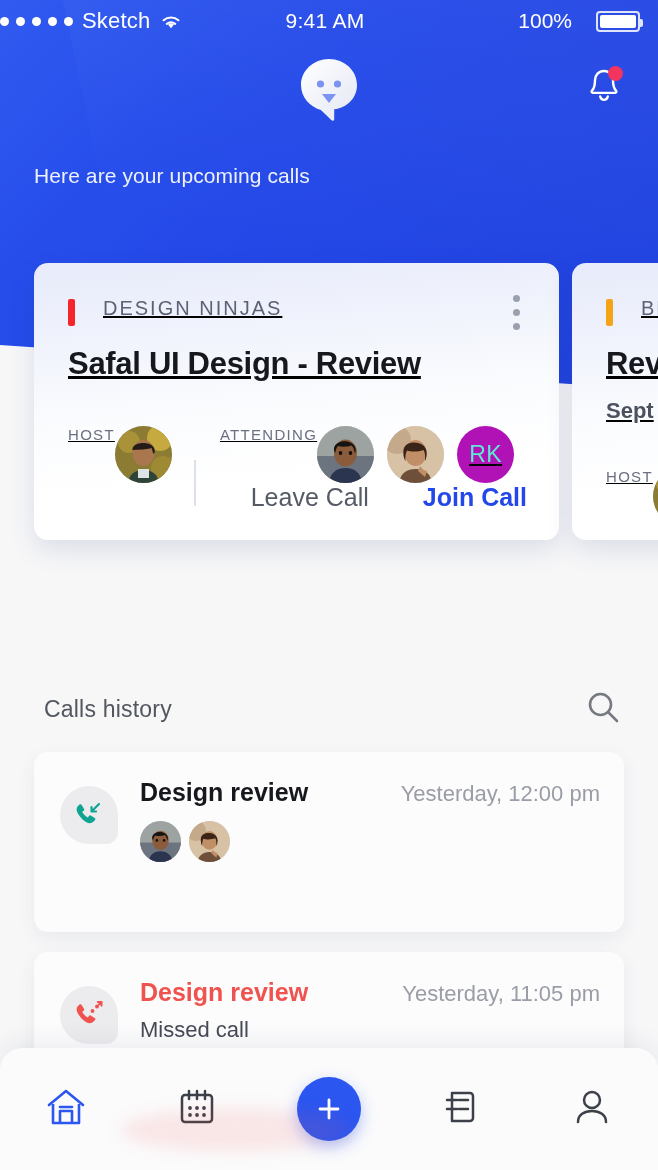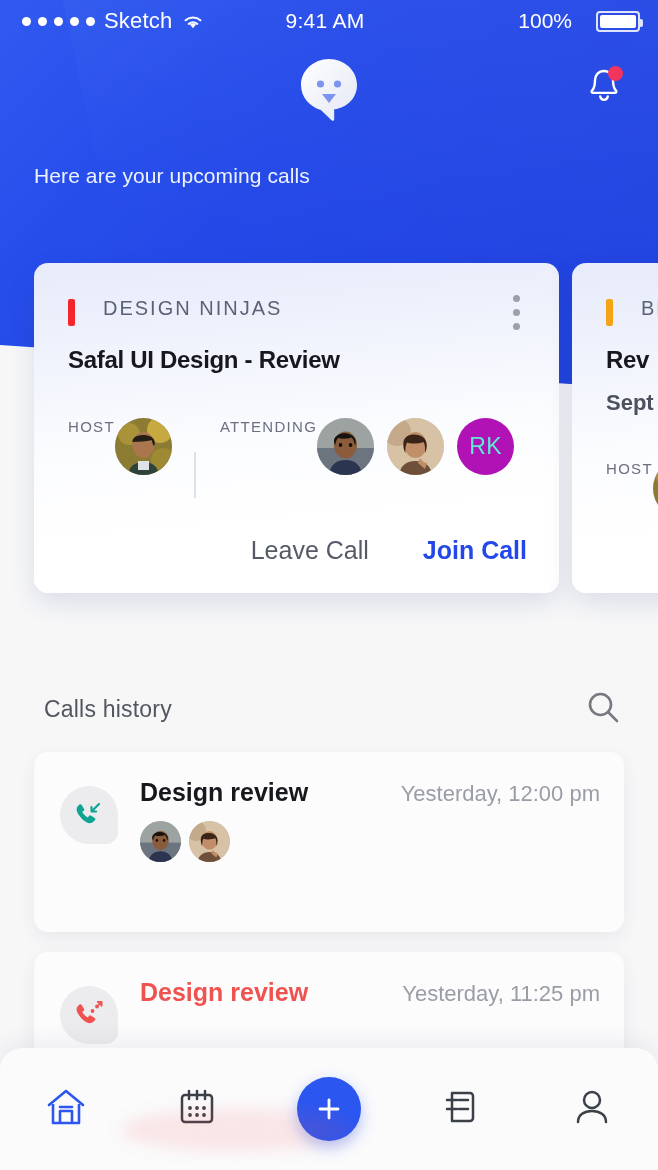--- a/index.html
+++ b/index.html
@@ -27,21 +27,21 @@
     position:absolute;width:760px;height:700px;left:120px;top:-120px;
     background:linear-gradient(200deg,rgba(255,255,255,.07) 0%,rgba(255,255,255,0) 55%);
     transform:rotate(-12deg);pointer-events:none;
   }
 
   
   .statusbar{
     position:absolute;left:0;top:0;width:658px;height:42px;
     display:flex;align-items:center;color:#fff;
   }
-  .sb-left{display:flex;align-items:center;gap:9px;padding-left:22px;}
+  .sb-left{display:flex;align-items:center;gap:9px;}
   .dots{display:flex;gap:7px;align-items:center;}
   .dots i{width:9px;height:9px;border-radius:50%;background:#fff;display:block;}
   .sb-carrier{font-size:22px;letter-spacing:.2px;}
   .wifi{width:24px;height:17px;position:relative;display:inline-block;}
   .sb-center{position:absolute;left:0;right:8px;text-align:center;font-size:21px;letter-spacing:.3px;}
   .sb-right{margin-left:auto;display:flex;align-items:center;gap:24px;padding-right:18px;}
   .sb-batt-label{font-size:21px;}
   .batt{width:44px;height:21px;border:2px solid rgba(255,255,255,.85);border-radius:4px;position:relative;box-sizing:border-box;}
   .batt:after{content:"";position:absolute;right:-5px;top:6px;width:3px;height:8px;background:rgba(255,255,255,.85);border-radius:0 2px 2px 0;}
   .batt i{position:absolute;left:2px;top:2px;bottom:2px;width:36px;background:#fff;border-radius:2px;display:block;}
@@ -52,33 +52,34 @@
   .bell-dot{position:absolute;right:5px;top:4px;width:15px;height:15px;border-radius:50%;background:#F2355E;}
 
   
   .greet{position:absolute;left:34px;top:150px;color:#fff;}
   .greet h1{margin:0;font-size:40px;font-weight:400;letter-spacing:.3px;line-height:1.1;}
   .greet p{margin:14px 0 0;font-size:21px;font-weight:400;color:rgba(255,255,255,.92);letter-spacing:.1px;}
 
   
   .cards-row{position:absolute;left:0;top:263px;width:658px;height:380px;}
   .ucard{
-    position:absolute;top:0;width:525px;height:330px;border-radius:14px;
+    position:absolute;top:0;width:525px;height:277px;border-radius:14px;
     background:linear-gradient(175deg,#E7EBFA 0%,#EFF2FC 22%,#FBFCFE 52%,#FFFFFF 75%);
     box-shadow:0 10px 26px rgba(40,60,130,.13);
     overflow:hidden;
+    text-decoration:underline;
   }
   .ucard.first{left:34px;}
   .ucard.second{left:572px;width:525px;}
   .uc-top{position:relative;padding:34px 30px 0 34px;display:flex;align-items:flex-start;}
   .accent{width:7px;height:27px;border-radius:2px;flex:none;margin-top:2px;}
   .uc-org{font-size:20px;color:#5C6275;letter-spacing:2.0px;margin-left:28px;white-space:nowrap;}
   .kebab{position:absolute;right:30px;top:32px;width:26px;display:flex;flex-direction:column;align-items:center;gap:7px;}
   .kebab i{width:7px;height:7px;border-radius:50%;background:#9AA0AE;display:block;}
-  .uc-title{margin:20px 16px 0 34px;font-size:24px;font-weight:700;color:#16181D;letter-spacing:-.3px;white-space:nowrap;}
+  .uc-title{margin:20px 16px 0 34px;font-size:31px;font-weight:700;color:#16181D;letter-spacing:-.3px;white-space:nowrap;}
   .uc-time{margin:16px 0 0 34px;font-size:22px;font-weight:700;color:#4C515E;white-space:nowrap;}
 
   .people{margin:44px 0 0 34px;display:flex;align-items:flex-start;}
   .pgroup{display:flex;flex-direction:row;}
   .plabel{font-size:15px;color:#6B7080;letter-spacing:1.3px;margin-bottom:14px;}
   .prow{display:flex;align-items:center;gap:13px;}
   .vdiv{width:2px;height:46px;background:#DDE0E8;margin:34px 24px 0 22px;flex:none;}
   .av{width:57px;height:57px;border-radius:50%;flex:none;overflow:hidden;position:relative;background:#cfd3dc;}
   .av.sm{width:41px;height:41px;}
   .initials{display:flex;align-items:center;justify-content:center;color:#5eead4;font-size:23px;letter-spacing:.5px;background:#B012B5;}
@@ -340,21 +341,24 @@
         <svg width="58" height="58" viewBox="0 0 58 58" style="position:absolute;inset:0">
           <path d="M18 20c-1.6 1.6-1.8 4.2-.6 6.6 1.8 3.7 5.6 8 9.4 9.8 2.4 1.2 5 .9 6.6-.7l1.6-1.6c.6-.6.5-1.6-.2-2l-4.1-2.6c-.6-.4-1.4-.2-1.8.4l-1 1.5c-2.3-1.1-4.6-3.4-5.7-5.7l1.5-1c.6-.4.8-1.2.4-1.8l-2.6-4.1c-.4-.7-1.4-.8-2-.2L18 20z" fill="#F0534F"></path>
           <circle cx="32.5" cy="25" r="1.9" fill="#F0534F"></circle>
             <circle cx="37" cy="20.5" r="1.9" fill="#F0534F"></circle>
           <path d="M41.5 16l-2.6 2.6M41.5 16h-3.6M41.5 16v3.6" stroke="#F0534F" stroke-width="2.1" stroke-linecap="round" stroke-linejoin="round"></path>
         </svg>
       </span>
       <div class="hc-body">
         <div class="hc-row1">
           <span class="hc-name missed">Design review</span>
-          <span class="hc-when">Yesterday, 11:25 pm</span>
+          <span class="hc-when">Yesterday, 11:05 pm</span>
+        </div>
+        <div class="hc-meta">
+          <span>Missed call</span>
         </div>
       </div>
     </div>
   </div>
 
   <div class="navbar">
     <span class="blobA"></span>
 
     <span class="navitem">
       <span>

